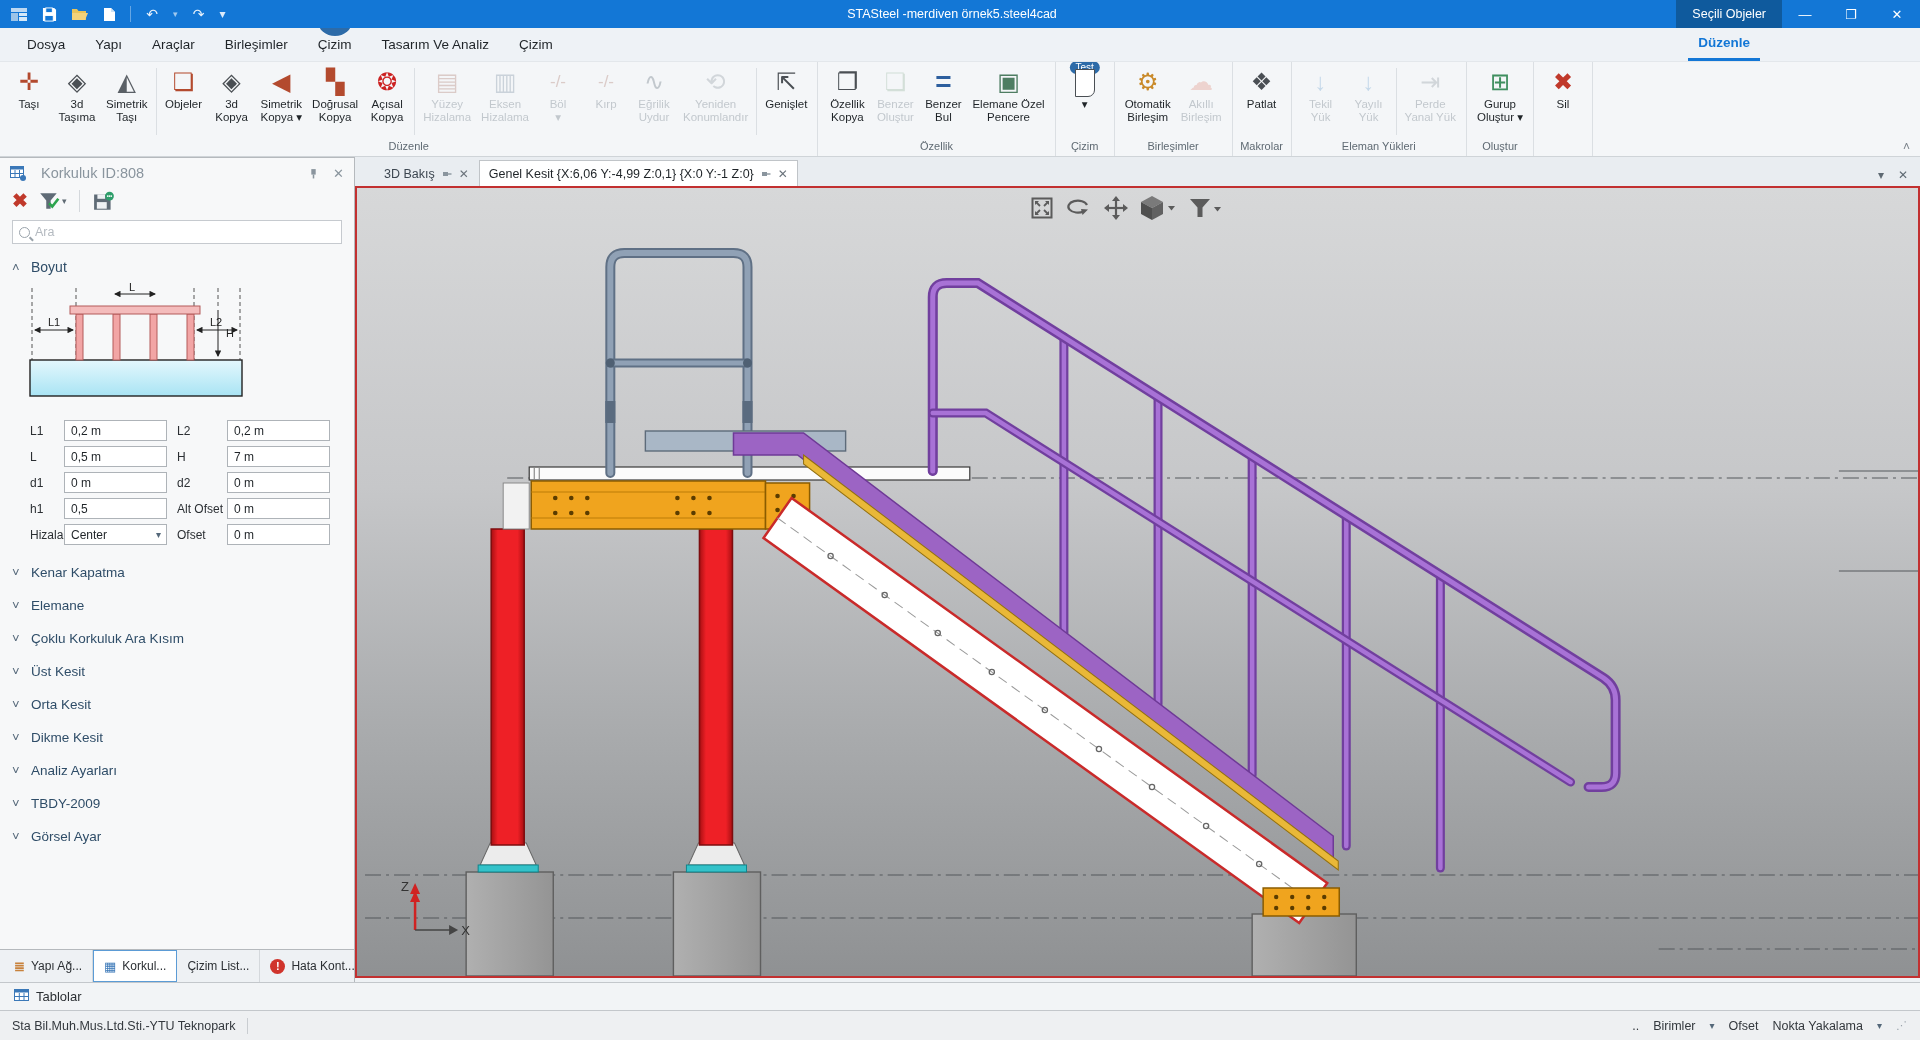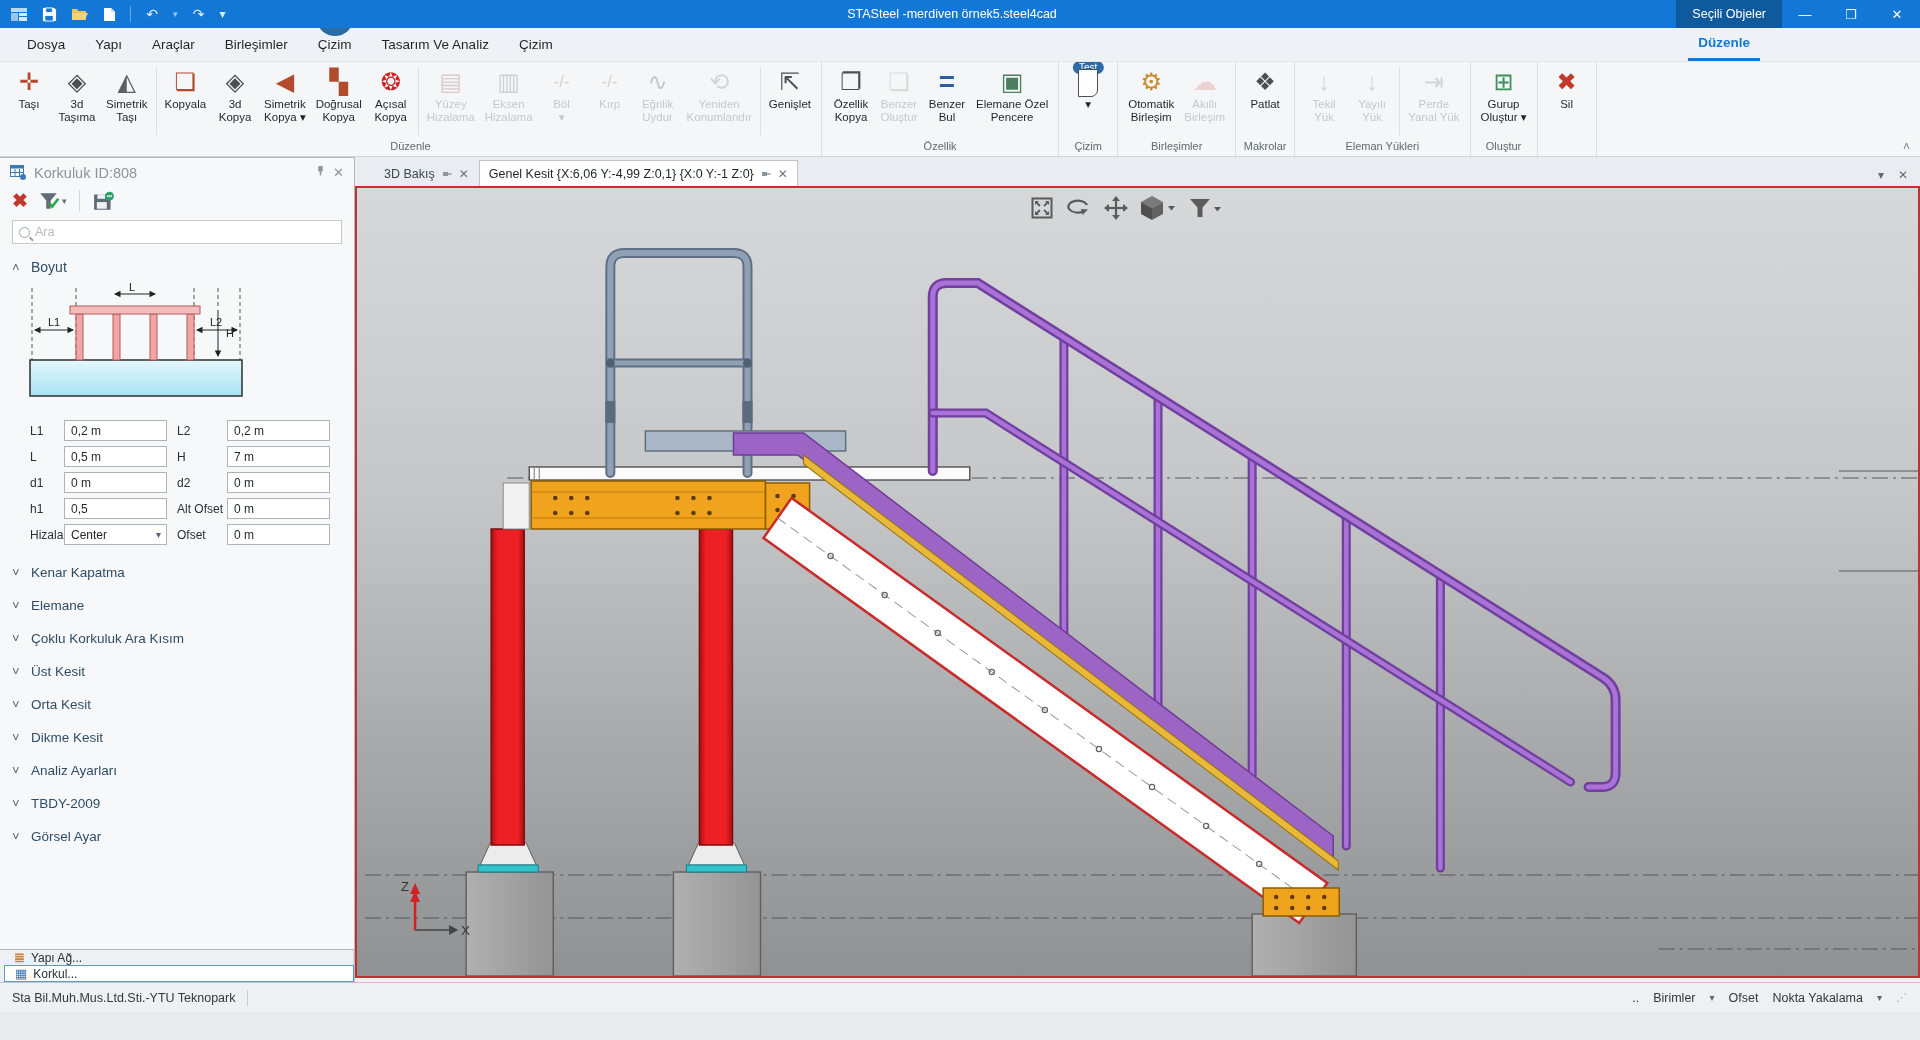--- a/index.html
+++ b/index.html
@@ -48,21 +48,21 @@
   .rbtn[data-kind="testpage"] .glyph::before { content:""; position:absolute; inset:1px 2px; background:#fff;
     border:1.6px solid #4a4f54; border-bottom-right-radius:7px; }
   .ribbon-collapse { position:absolute; right:10px; bottom:2px; color:#7a828a; font-size:12px; cursor:pointer; }
 
   
   .main { height:825px; display:flex; flex:none; }
   .left-col { width:355px; flex:none; display:flex; flex-direction:column; border-right:1px solid #b5b9bd; }
 
   
   .panel { height:792px; background:#f7f8f9; border-top:1px solid #b5b9bd; display:flex; flex-direction:column; overflow:hidden; }
-  .panel-header { display:flex; gap:7px; padding:7px 10px 4px; }
+  .panel-header { display:flex; align-items:center; gap:14px; padding:7px 10px 4px; }
   .panel-title { color:#8a959e; font-size:14.5px; flex:1; }
   .phicon { cursor:pointer; color:#8a959e; display:flex; }
   .panel-toolbar { display:flex; align-items:center; gap:10px; padding:4px 12px 6px; }
   .ptool { cursor:pointer; display:flex; align-items:center; }
   .ptool .x { color:#c0392b; font-size:19px; font-weight:bold; }
   .ptool-sep { width:1px; height:22px; background:#d4d8dc; margin:0 3px; }
   .dd-mini { font-size:9px; color:#5f6a73; margin-left:2px; }
   .searchrow { margin:2px 12px 8px; height:24px; background:#fff; border:1px solid #c6cacf; display:flex; align-items:center; padding:0 6px; gap:5px; }
   .lens { width:11px; height:11px; border:1.6px solid #9aa3ab; border-radius:50%; position:relative; flex:none; }
   .lens::after { content:""; position:absolute; width:5px; height:1.6px; background:#9aa3ab; transform:rotate(45deg); left:9px; top:10px; }
@@ -74,21 +74,21 @@
   .formgrid { padding:2px 8px 6px 2px; }
   .frow { display:flex; align-items:center; margin:5px 0; }
   .flabel { width:62px; padding-left:28px; font-size:12px; color:#2b2f33; flex:none; white-space:nowrap; }
   .flabel.second { width:60px; padding-left:10px; }
   .fld { width:103px; height:21px; background:#fff; border:1px solid #aeb3b8; font-size:12px; color:#1f2428;
     display:flex; align-items:center; padding:0 6px; position:relative; cursor:text; flex:none; }
   .fld[data-kind="select"]::after { content:"▾"; position:absolute; right:5px; color:#55687a; font-size:10px; }
   .acc-list .acc-head { padding:9px 12px; font-size:13.5px; }
 
   
-  .bottom-tabs { height:33px; background:#eef1f4; border-top:1px solid #b5b9bd; display:flex; align-items:stretch; padding-left:4px;flex-direction:column; }
+  .bottom-tabs { height:33px; background:#eef1f4; border-top:1px solid #b5b9bd; display:flex; align-items:stretch; padding-left:4px; }
   .btab { display:flex; align-items:center; gap:6px; padding:0 10px; font-size:12px; color:#2b2f33;
     border-right:1px solid #d4d8dc; cursor:pointer; white-space:nowrap; }
   .btab[data-state="active"] { background:#fff; border:1px solid #5b9bd5; }
   .bticon { font-size:13px; line-height:15px; }
   .bticon[data-icon="tree"]::before { content:"≣"; color:#c8823c; font-weight:bold; }
   .bticon[data-icon="grid"]::before { content:"▦"; color:#3b78b8; }
   .bticon[data-icon="error"] { background:#d0342c; color:#fff; width:15px; height:15px; border-radius:50%;
     text-align:center; line-height:15px; font-size:11px; font-weight:bold; }
   .bticon[data-icon="error"]::before { content:"!"; }
 
@@ -246,21 +246,21 @@
                   <span class="glyph"></span>
                 </span>
 
               </div>
 
               <div class="rbtn">
                 <span class="iconwrap">
 
                   <span class="glyph" style="color:#b34a2e">❏</span>
                 </span>
-                <span class="l">Kopyala</span>
+                <span class="l">Objeler</span>
                 <span class="l"></span>
               </div>
 
               <div class="rbtn">
                 <span class="iconwrap">
 
                   <span class="glyph" style="color:#4a4f54">◈</span>
                 </span>
                 <span class="l">3d</span>
                 <span class="l">Kopya</span>
@@ -1016,20 +1016,32 @@
             <svg width="36" height="24" viewBox="0 0 36 24">
                 <polygon points="3,3 23,3 15.5,11.5 15.5,21 10.5,21 10.5,11.5" fill="#5b5b5b"></polygon>
                 <polygon points="27,11 34,11 30.5,15.5" fill="#5b5b5b"></polygon>
               </svg>
           </span>
         </div>
       </div>
     </div>
   </div>
 
+  <div class="tables-row">
+    <span>
+      <svg width="15" height="12" viewBox="0 0 15 12">
+          <rect x="0.5" y="0.5" width="14" height="11" fill="#fff" stroke="#3b78b8"></rect>
+          <rect x="0.5" y="0.5" width="14" height="3" fill="#3b78b8"></rect>
+          <line x1="5.3" y1="4" x2="5.3" y2="11.5" stroke="#3b78b8"></line>
+          <line x1="10" y1="4" x2="10" y2="11.5" stroke="#3b78b8"></line>
+          <line x1="0.5" y1="7.5" x2="14.5" y2="7.5" stroke="#3b78b8"></line>
+        </svg>
+    </span>
+    <span class="lbl">Tablolar</span>
+  </div>
 
   <div class="statusbar">
     <span>Sta Bil.Muh.Mus.Ltd.Sti.-YTU Teknopark</span>
     <span class="status-sep"></span>
     <div class="status-right">
       <span>..</span>
       <span>Birimler</span>
       <span class="sarr">▾</span>
       <span>Ofset</span>
       <span>Nokta Yakalama</span>

